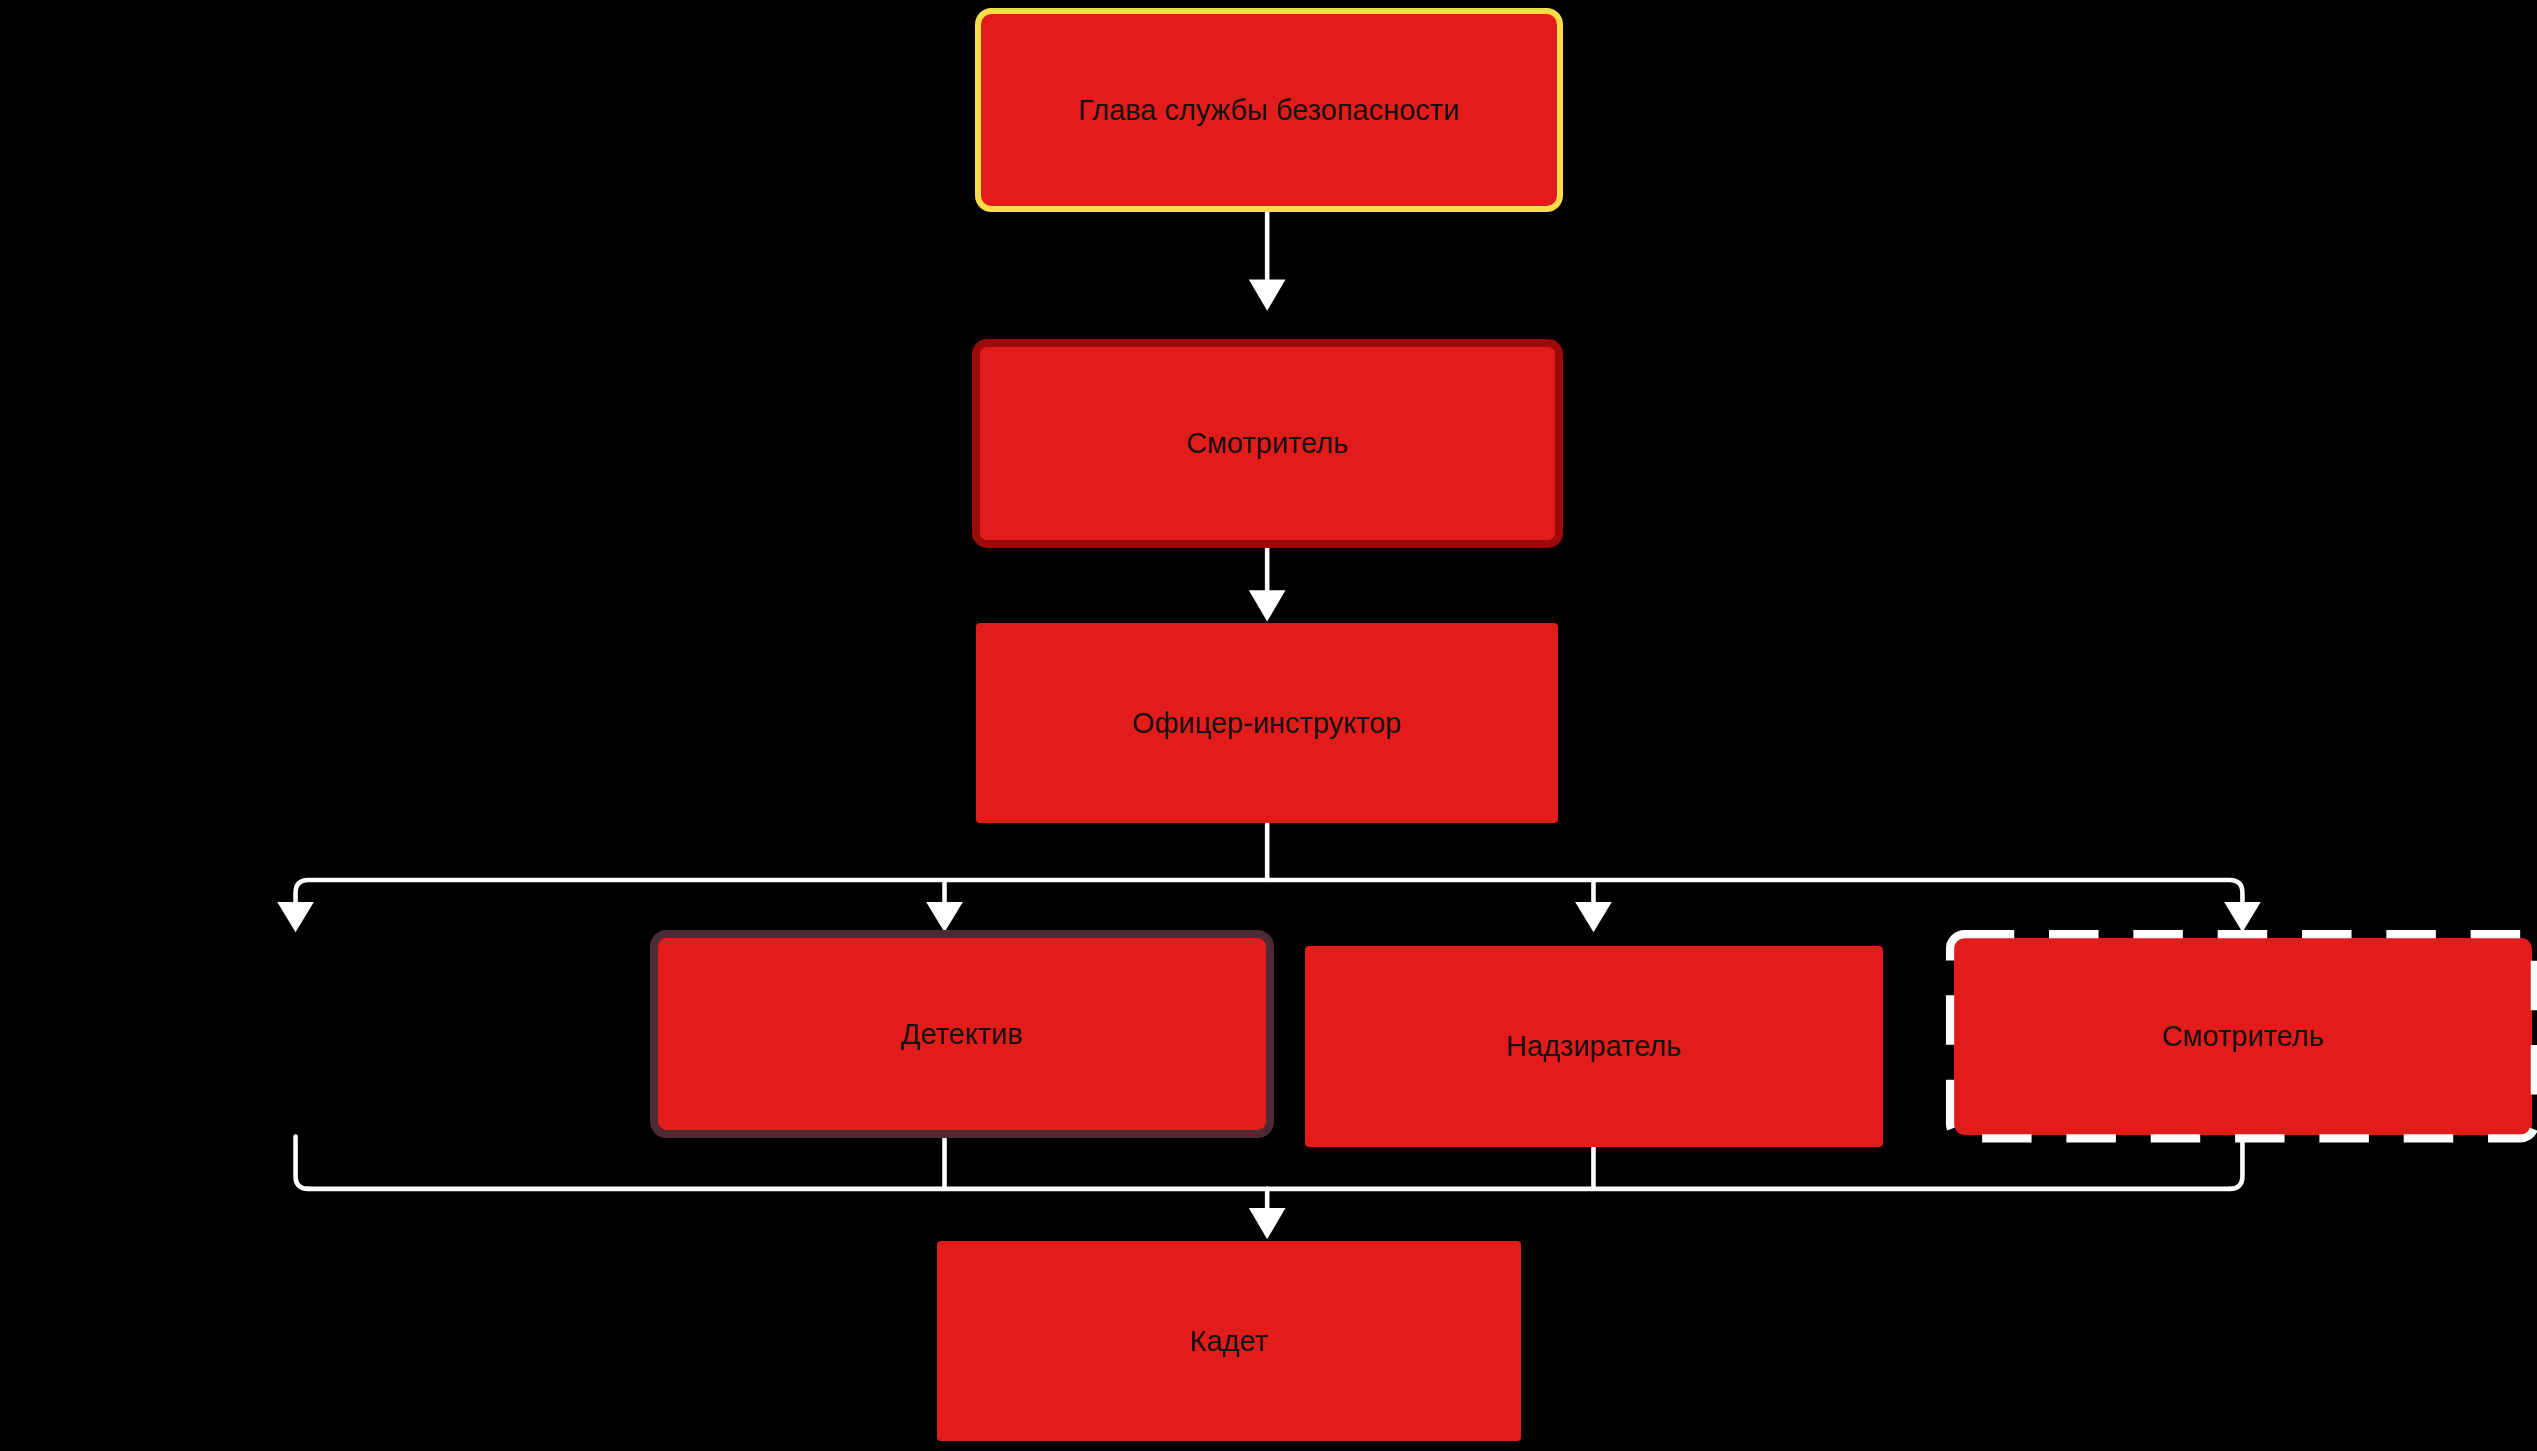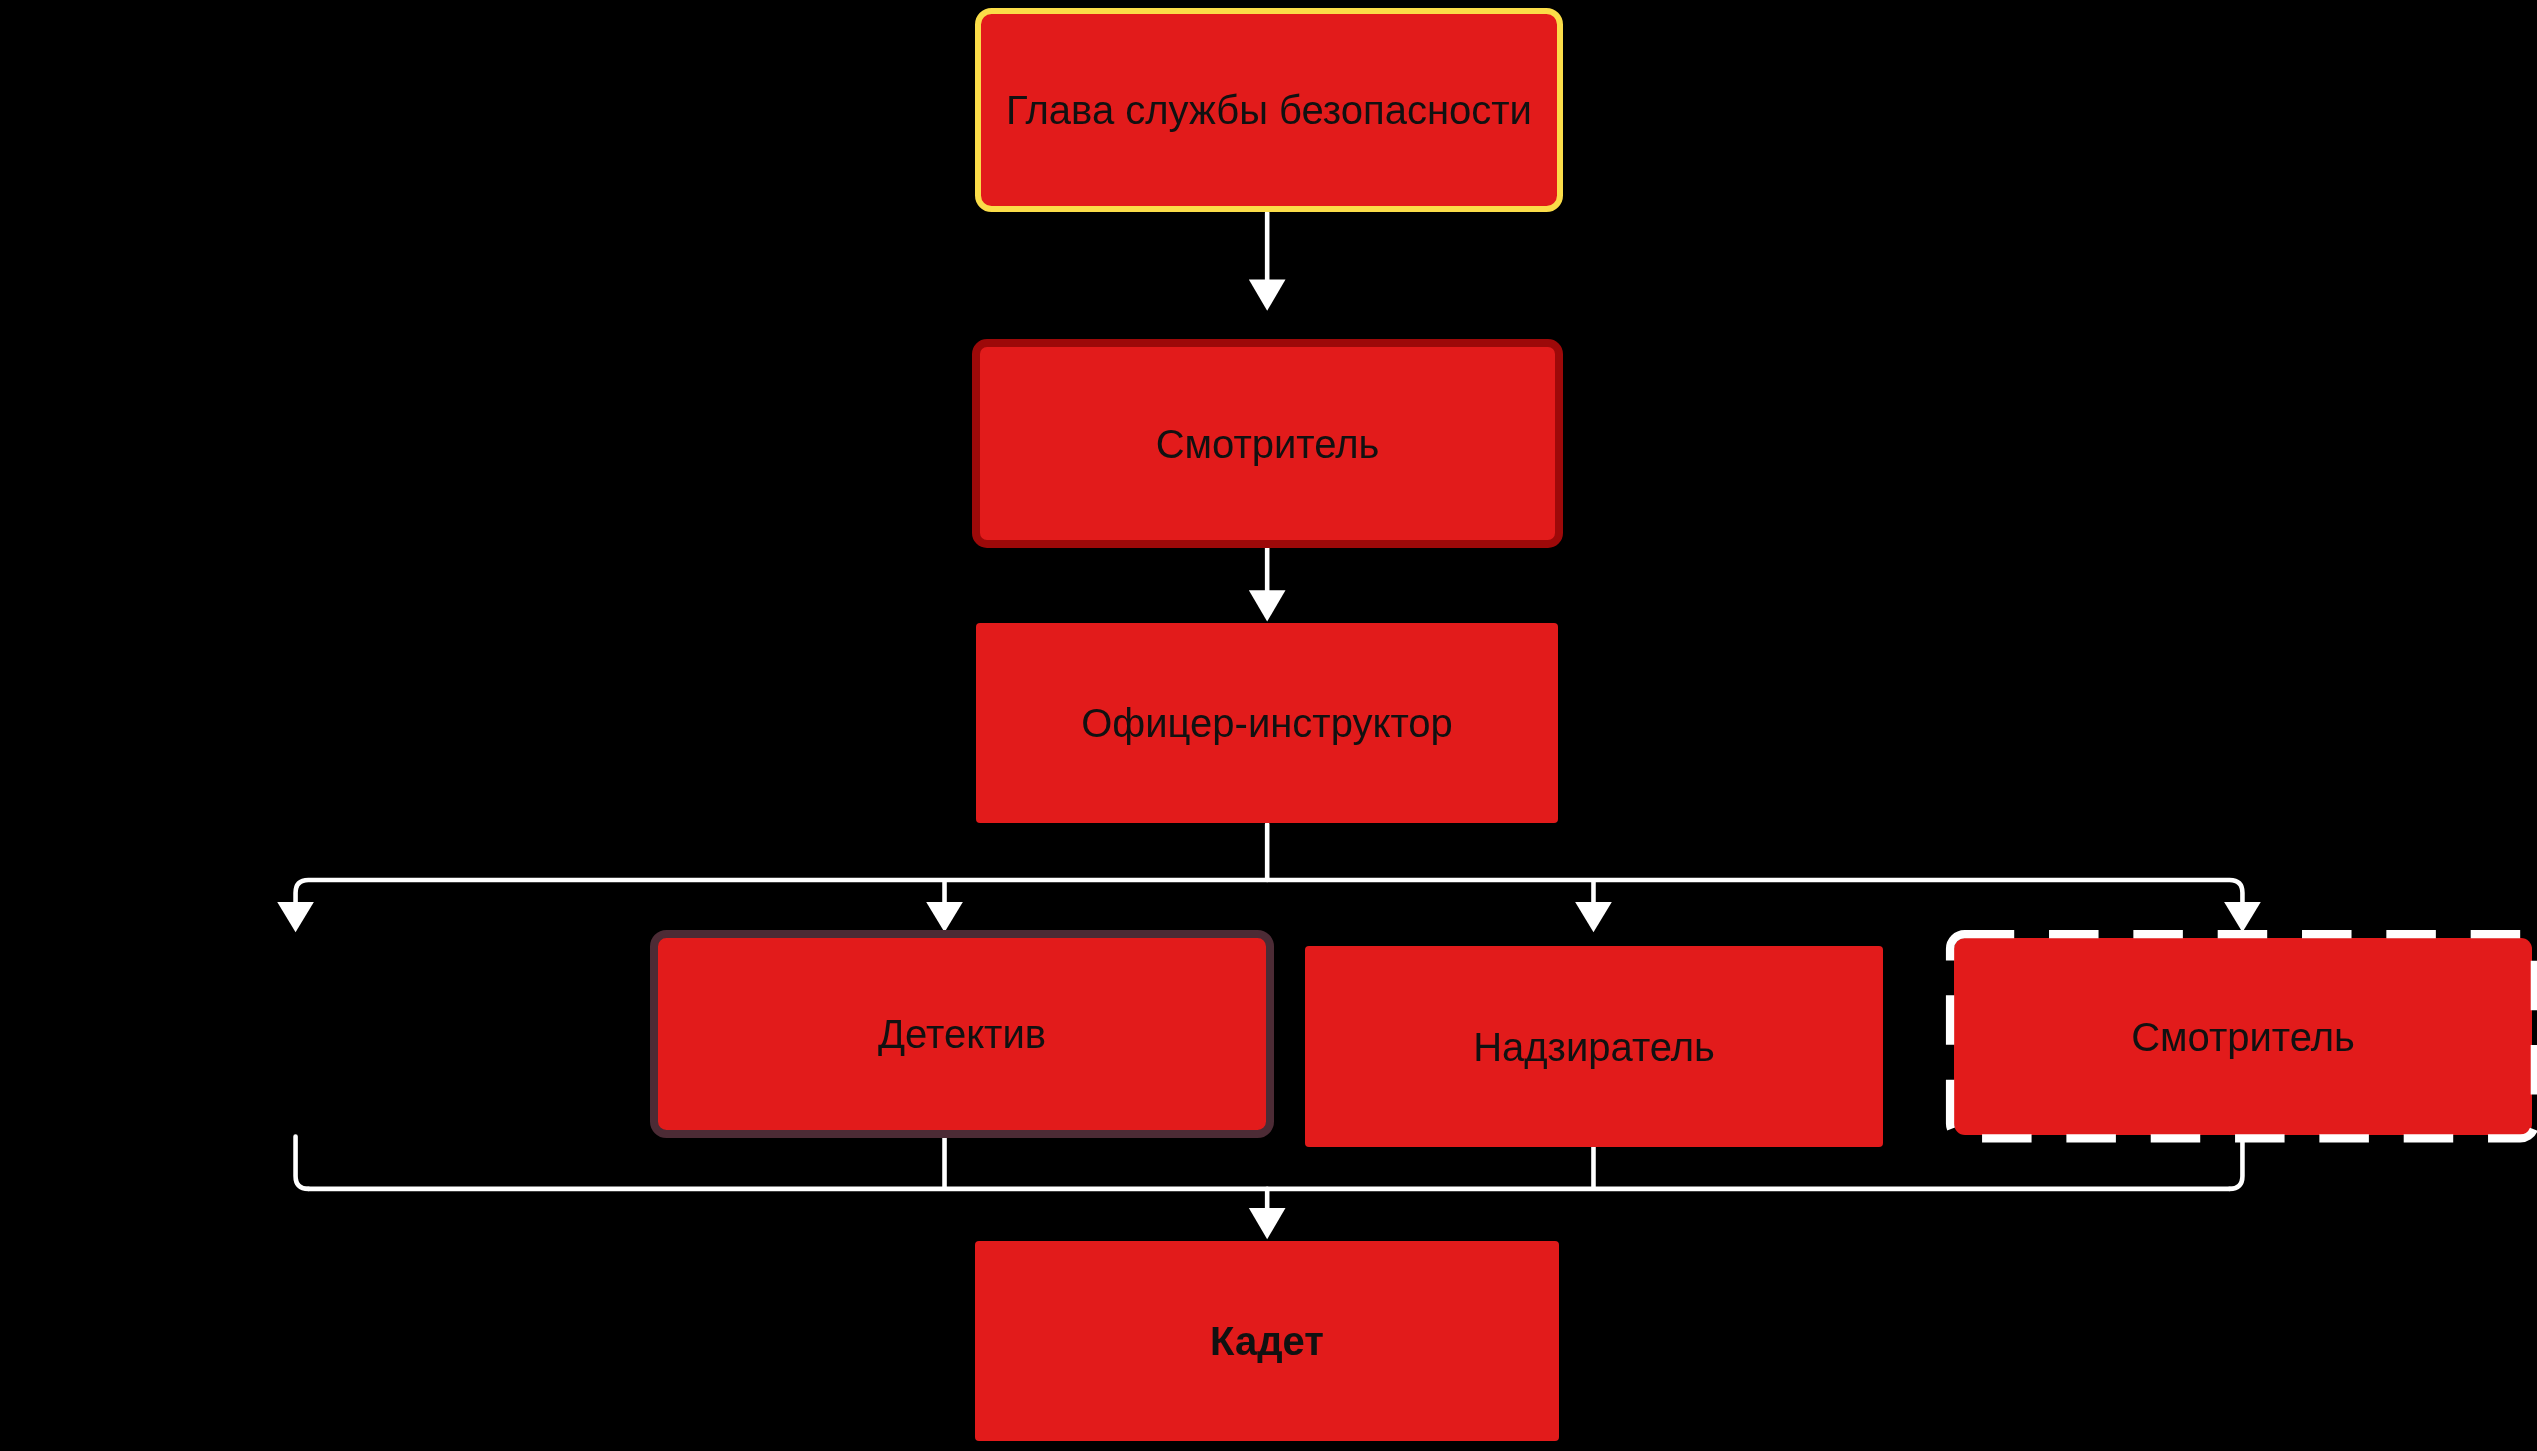--- a/index.html
+++ b/index.html
@@ -10,29 +10,29 @@
   .canvas{position:relative;width:2538px;height:1451px;background:var(--background);overflow:hidden;
           font-family:"Liberation Sans","DejaVu Sans",sans-serif;}
   svg.layer{position:absolute;left:0;top:0;width:2538px;height:1451px;pointer-events:none;}
   #edges{z-index:1;}
   #overlay{z-index:3;}
   .edge{fill:none;stroke:var(--connector);stroke-width:5;stroke-linecap:round;}
   .arrow{fill:var(--connector);stroke:none;}
   .dash{fill:none;stroke:var(--brigmedic-border);stroke-width:9;stroke-dasharray:54 38;}
   .node{position:absolute;z-index:2;box-sizing:border-box;background:var(--box-fill);
         display:flex;align-items:center;justify-content:center;border-radius:4px;}
-  .node .label{color:var(--text);font-size:40px;line-height:1.2;text-align:center;white-space:nowrap;}
+  .node .label{color:var(--text);font-size:29px;line-height:1.2;text-align:center;white-space:nowrap;}
   .n-head{left:975px;top:8.3px;width:588px;height:204px;border:6.4px solid var(--head-border);border-radius:16.5px;}
   .n-warden{left:972px;top:311px;width:591px;height:209px;border:8.3px solid var(--warden-border);border-radius:15px;margin-top:28px;}
   .n-instructor{left:976px;top:623px;width:582px;height:200px;}
   .n-officer{left:8.3px;top:934px;width:576px;height:201px;}
   .n-detective{left:650px;top:930px;width:624px;height:208px;border:8.3px solid var(--detective-border);border-radius:16.5px;}
   .n-overseer{left:1305px;top:934px;width:578px;height:201px;margin-top:12px;}
   .n-brigmedic{left:1954px;top:938px;width:578px;height:197px;border-radius:11px;}
-  .n-cadet{left:975px;top:1241px;width:584px;height:200px;font-weight:bold;}
+  .n-cadet{left:937px;top:1241px;width:584px;height:200px;}
 </style>
 </head>
 <body>
 
 <div class="canvas">
 
   <svg id="edges" class="layer" viewBox="0 0 2768 1583">
     <g>
 
       <path class="edge" d="M1382 232 V306"></path>

